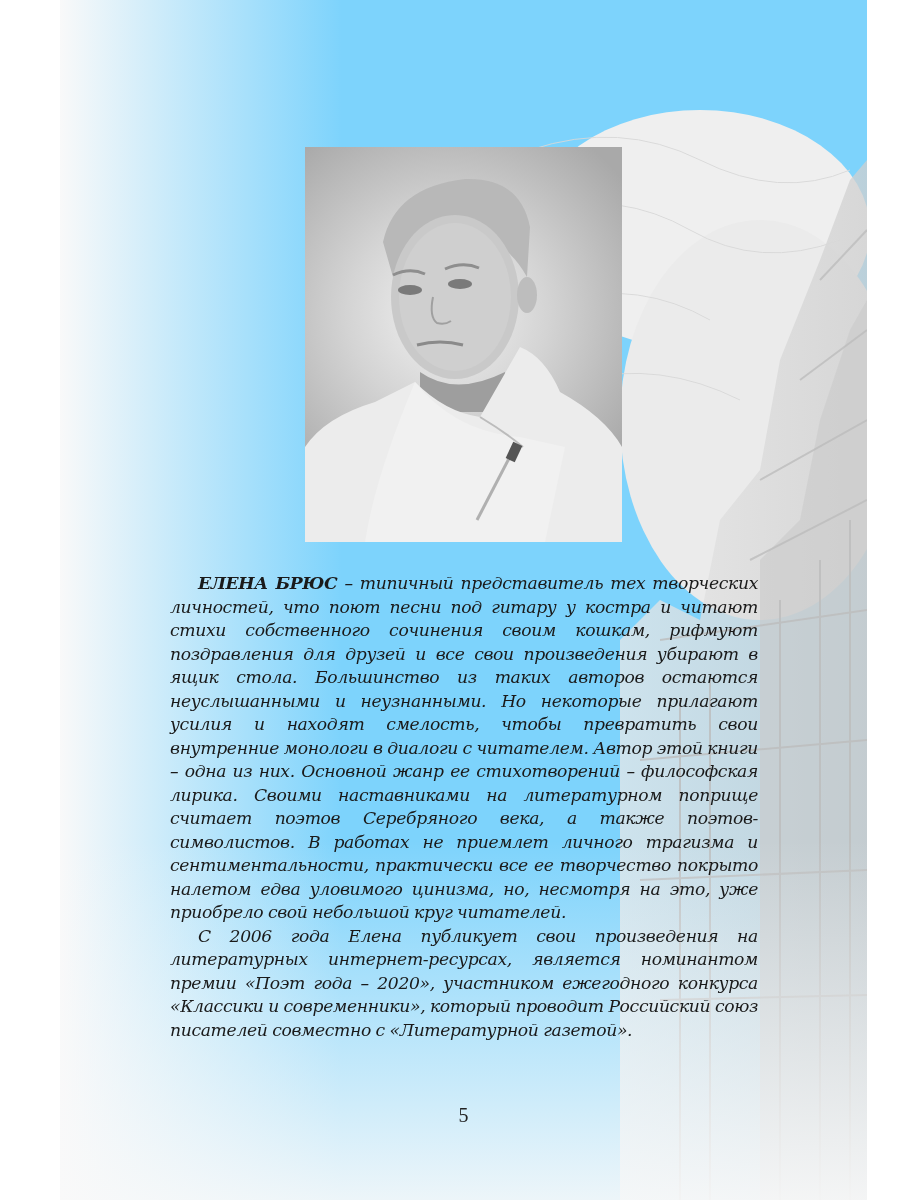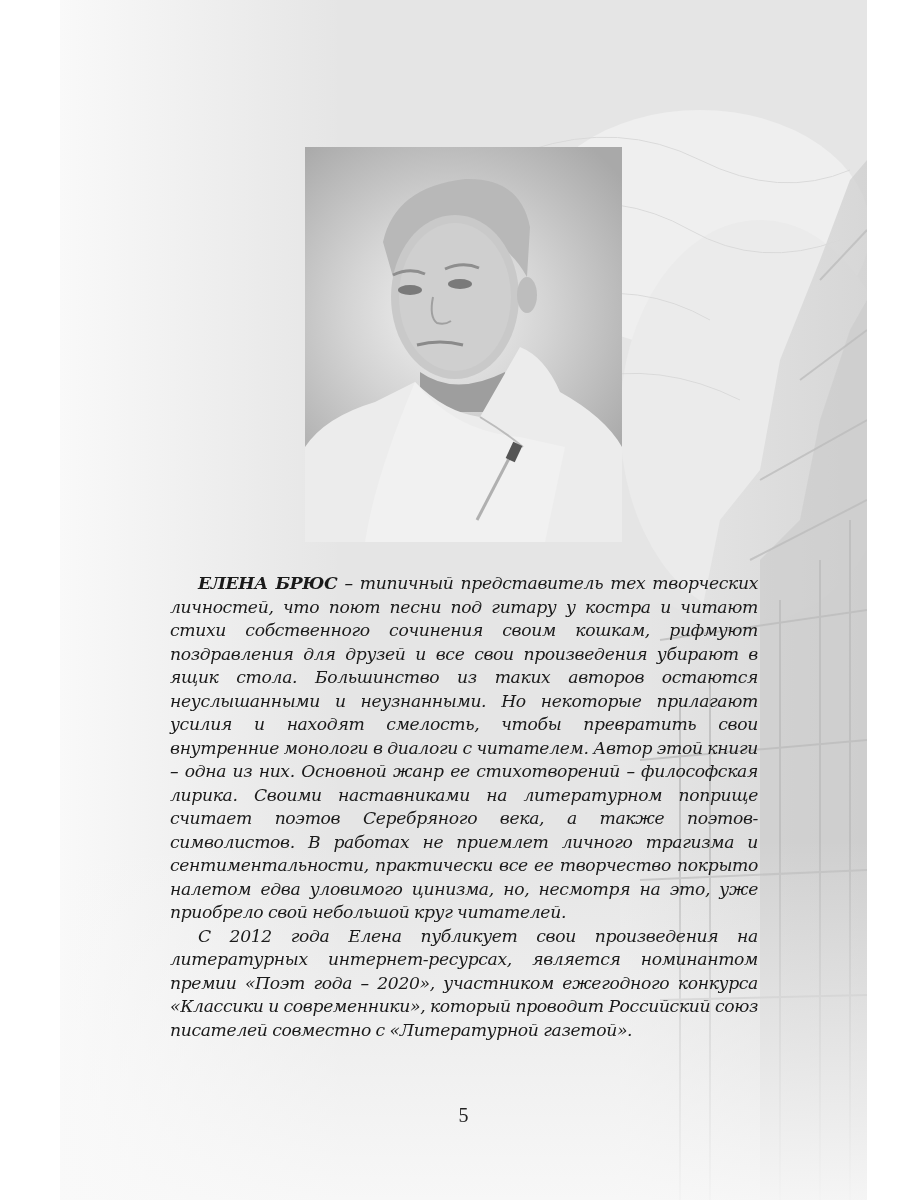--- a/index.html
+++ b/index.html
@@ -9,21 +9,21 @@
       height: 1200px;
       background: #ffffff;
       overflow: hidden;
     }
     .page {
       position: absolute;
       left: 60px;
       top: 0;
       width: 807px;
       height: 1200px;
-      background: #e5e5e5;
+      background: #7dd3fc;
       overflow: hidden;
     }
     
     .bg-art {
       position: absolute;
       left: 0;
       top: 0;
       width: 807px;
       height: 1200px;
       pointer-events: none;
@@ -148,17 +148,17 @@
 
       <path d="M175 270 Q200 285 218 300" stroke="#bcbcbc" stroke-width="2" fill="none"></path>
 
       <path d="M210 300 L172 373" stroke="#b0b0b0" stroke-width="3" fill="none"></path>
       <rect x="204" y="296" width="10" height="18" fill="#555" transform="rotate(25 209 305)"></rect>
     </svg>
   </div>
 
   <div class="text-block">
     <p><span class="author-name">ЕЛЕНА БРЮС</span><span> – типичный представитель тех творческих личностей, что поют песни под гитару у костра и читают стихи собственного сочинения своим кошкам, рифмуют поздравления для друзей и все свои произведения убирают в ящик стола. Большинство из таких авторов остаются неуслышанными и неузнанными. Но некоторые прилагают усилия и находят смелость, чтобы превратить свои внутренние монологи в диалоги с читателем. Автор этой книги – одна из них. Основной жанр ее стихотворений – философская лирика. Своими наставниками на литературном поприще считает поэтов Серебряного века, а также поэтов-символистов. В работах не приемлет личного трагизма и сентиментальности, практически все ее творчество покрыто налетом едва уловимого цинизма, но, несмотря на это, уже приобрело свой небольшой круг читателей.</span></p>
-    <p>С 2012 года Елена публикует свои произведения на литературных интернет-ресурсах, является номинантом премии «Поэт года – 2020», участником ежегодного конкурса «Классики и современники», который проводит Российский союз писателей совместно с «Литературной газетой».</p>
+    <p>С 2006 года Елена публикует свои произведения на литературных интернет-ресурсах, является номинантом премии «Поэт года – 2020», участником ежегодного конкурса «Классики и современники», который проводит Российский союз писателей совместно с «Литературной газетой».</p>
   </div>
 
   <div class="page-number">5</div>
 </div>
 
 </body></html>

